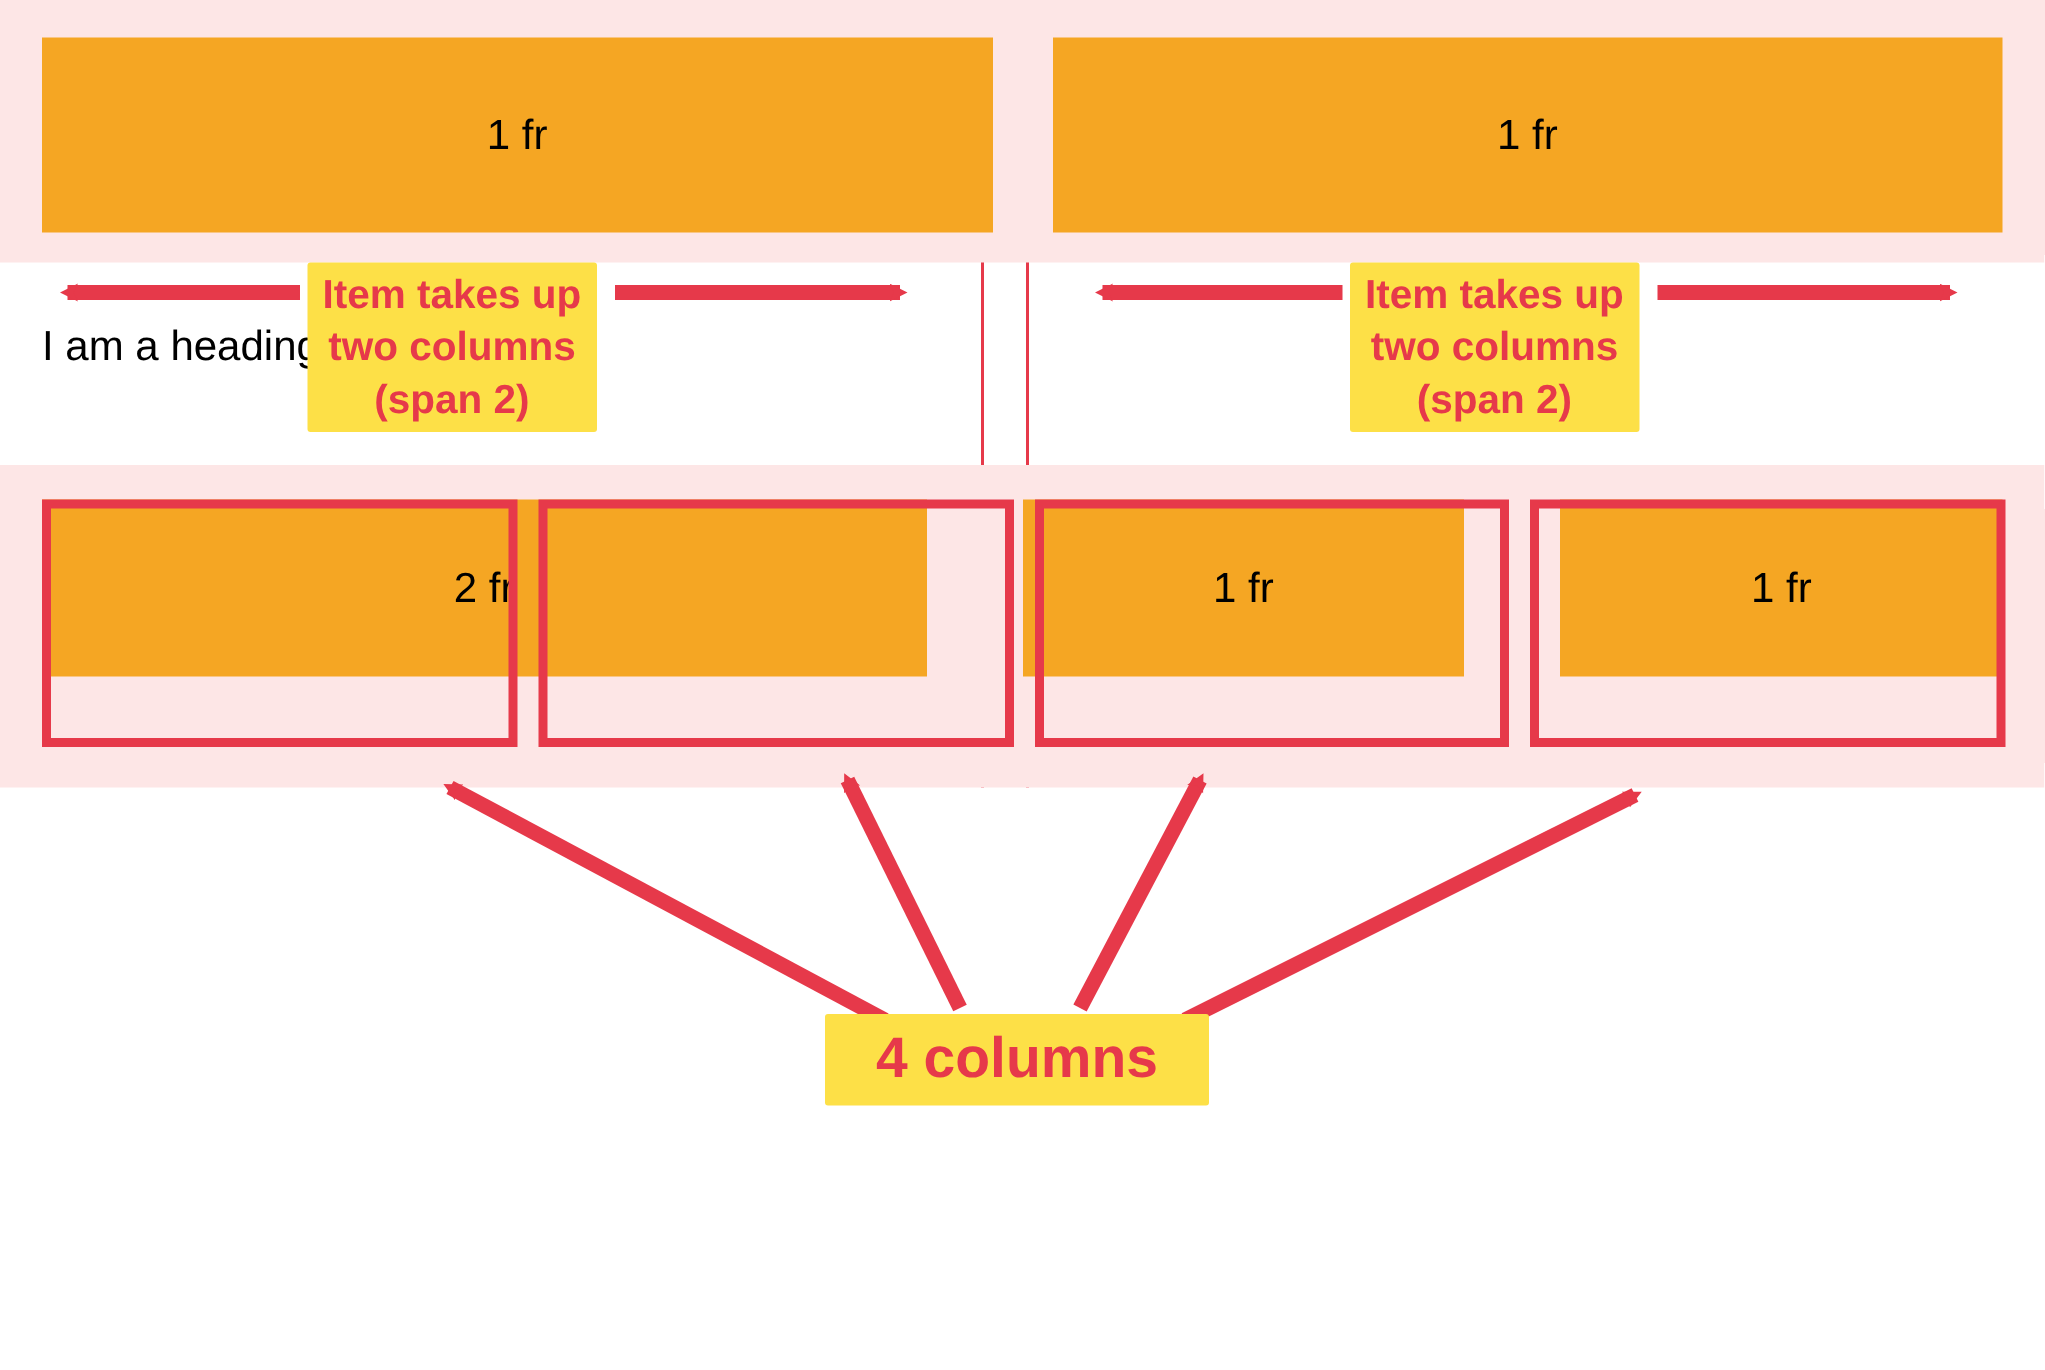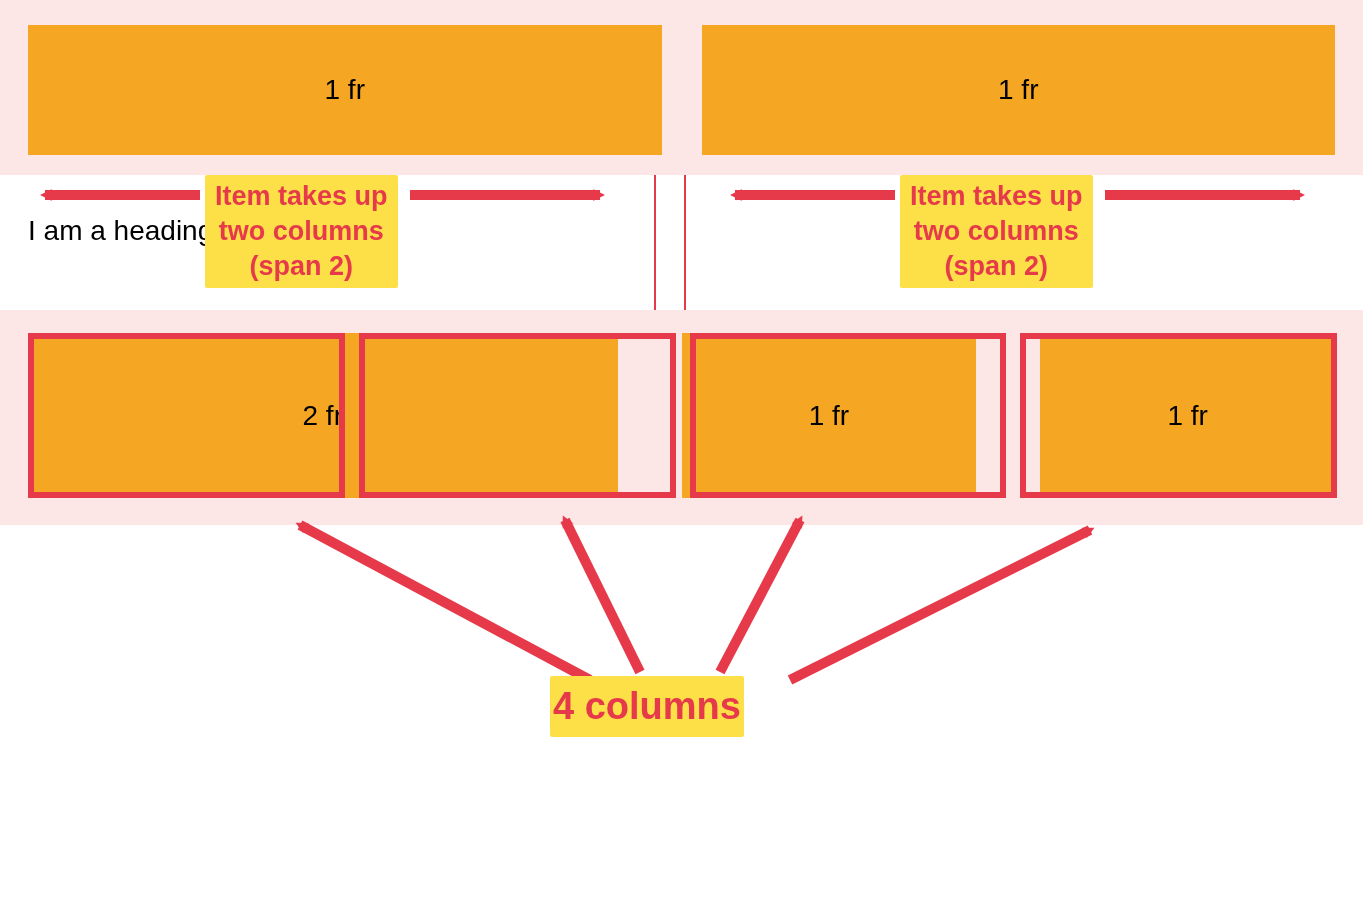--- a/index.html
+++ b/index.html
@@ -62,21 +62,21 @@
   font-size:28px;
   color:#000;
   z-index:3;
 }
 
 
 #bottom-grid {
   position:absolute;
   left:28px; right:28px;
   top:333px;
-  height:165px;
+  height:118px;
   display:grid;
   grid-template-columns:2fr 1fr 1fr;
   column-gap:64px;
   z-index:3;
 }
 .bottom-cell {
   background:#f5a623;
   display:flex;
   align-items:center;
   justify-content:center;
@@ -106,21 +106,21 @@
   background:#fde047;
   color:#e6394a;
   font-weight:700;
   font-size:27px;
   line-height:1.3;
   text-align:center;
   padding:4px 10px;
   border-radius:2px;
   z-index:6;
 }
-.anno-label.big { font-size:38px; padding:6px 3px; }
+.anno-label.big { font-size:38px; padding:6px 34px; }
 
 
 svg#arrows {
   position:absolute;
   left:0; top:0;
   width:1363px;
   height:913px;
   z-index:5;
   pointer-events:none;
 }

